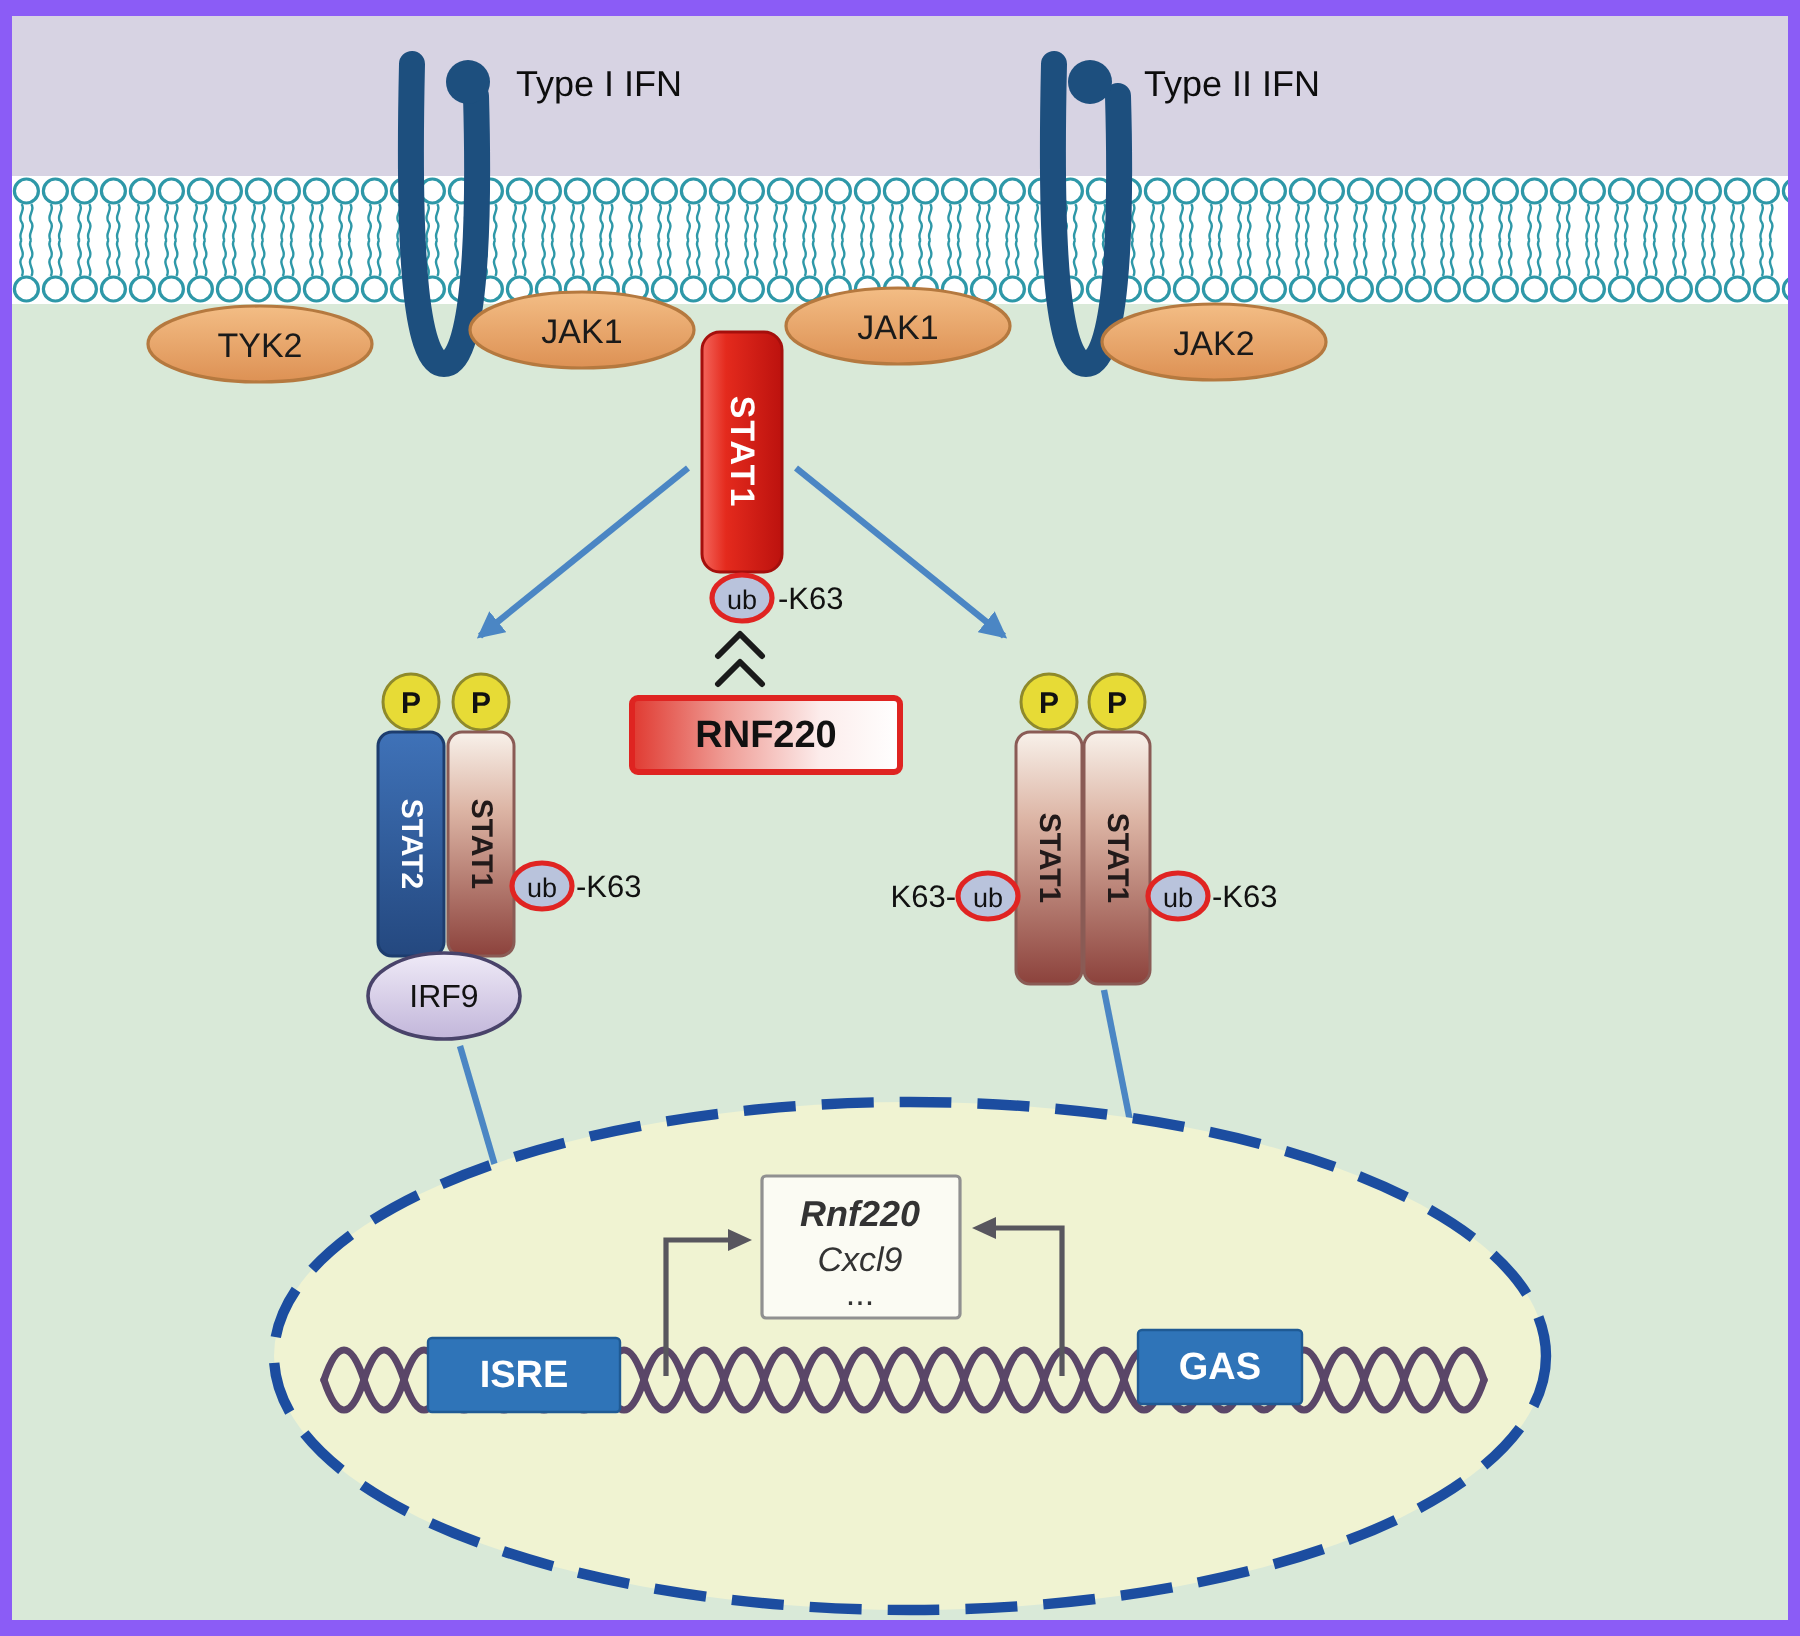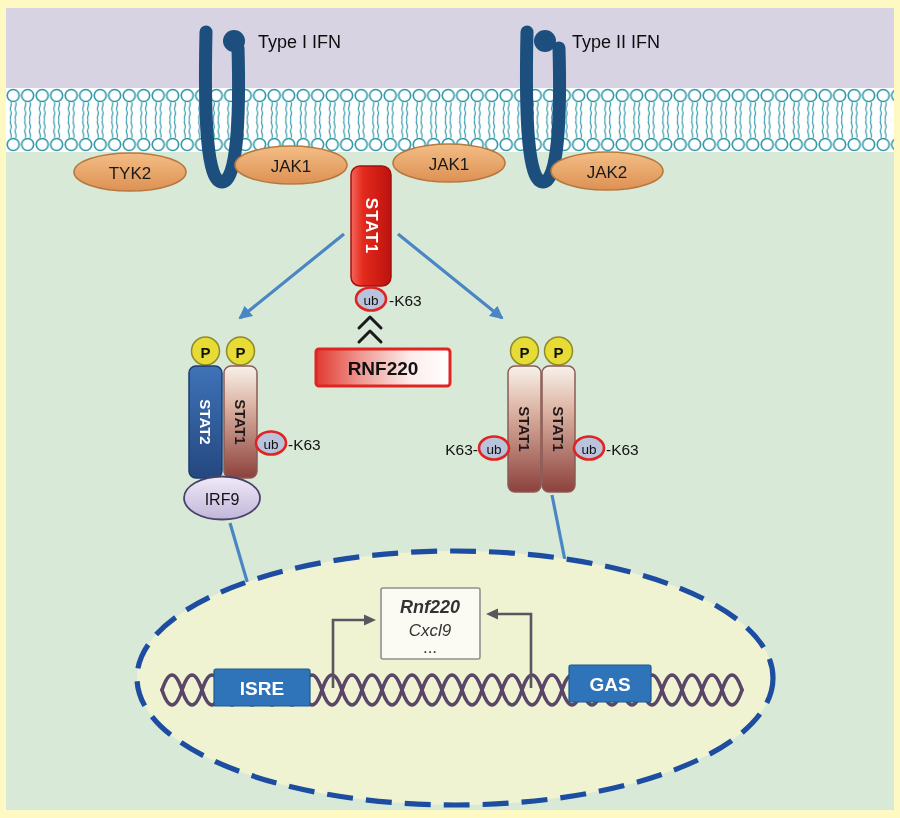--- a/index.html
+++ b/index.html
@@ -1,16 +1,16 @@
 <!DOCTYPE html>
 <html><head>
 <meta charset="utf-8">
 <style>
   html,body{margin:0;padding:0;background:#ffffff;}
-  .stage{position:relative;width:900px;height:818px;background:#fef9c3;overflow:hidden;}
+  .stage{position:relative;width:900px;height:818px;background:#8b5cf6;overflow:hidden;}
   svg{display:block;}
   text{font-family:"Liberation Sans","DejaVu Sans",sans-serif;}
 </style>
 </head>
 <body>
 
 <div class="stage">
 <svg width="900" height="818" viewBox="0 0 900 818" xmlns="http://www.w3.org/2000/svg">
   <defs>
     <pattern id="lipids" x="6" y="88" width="14.5" height="64" patternUnits="userSpaceOnUse">

